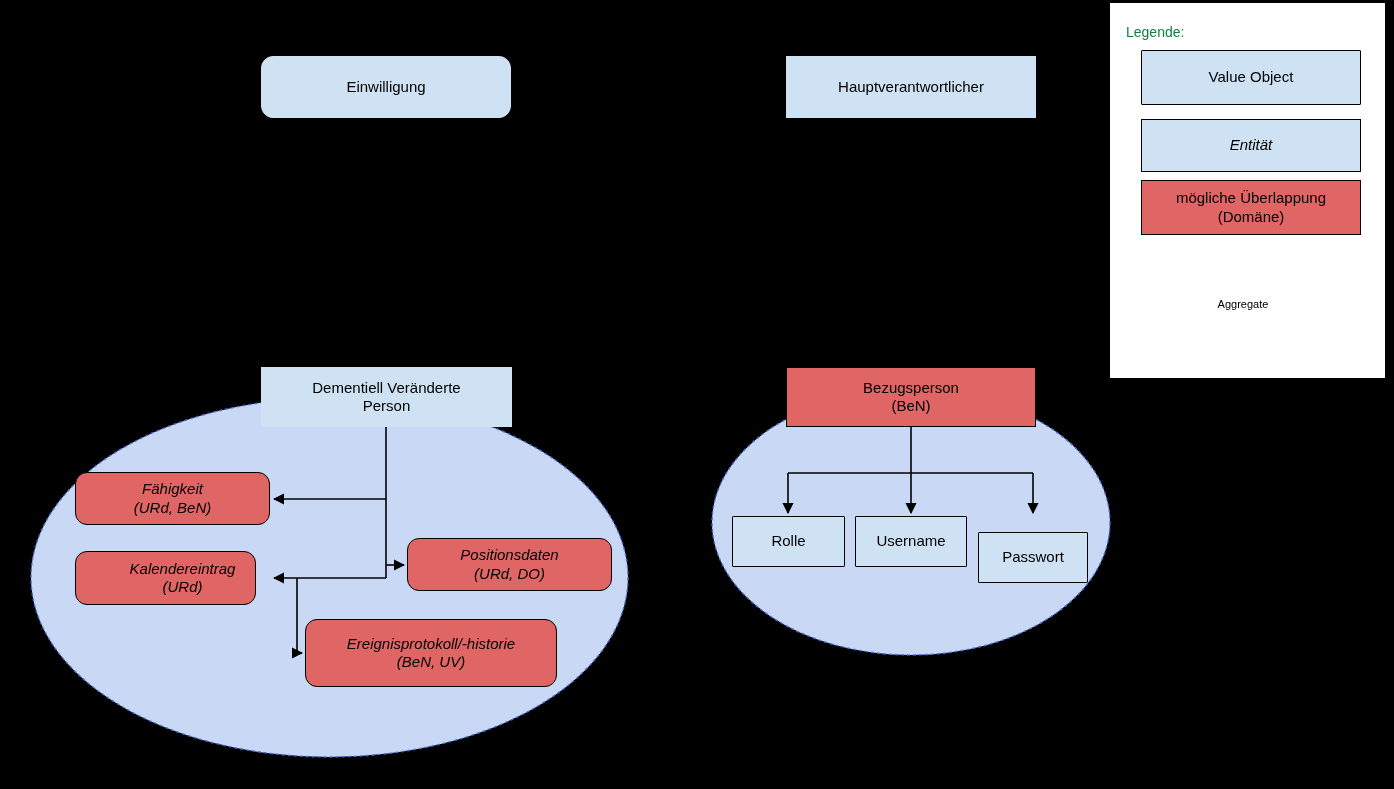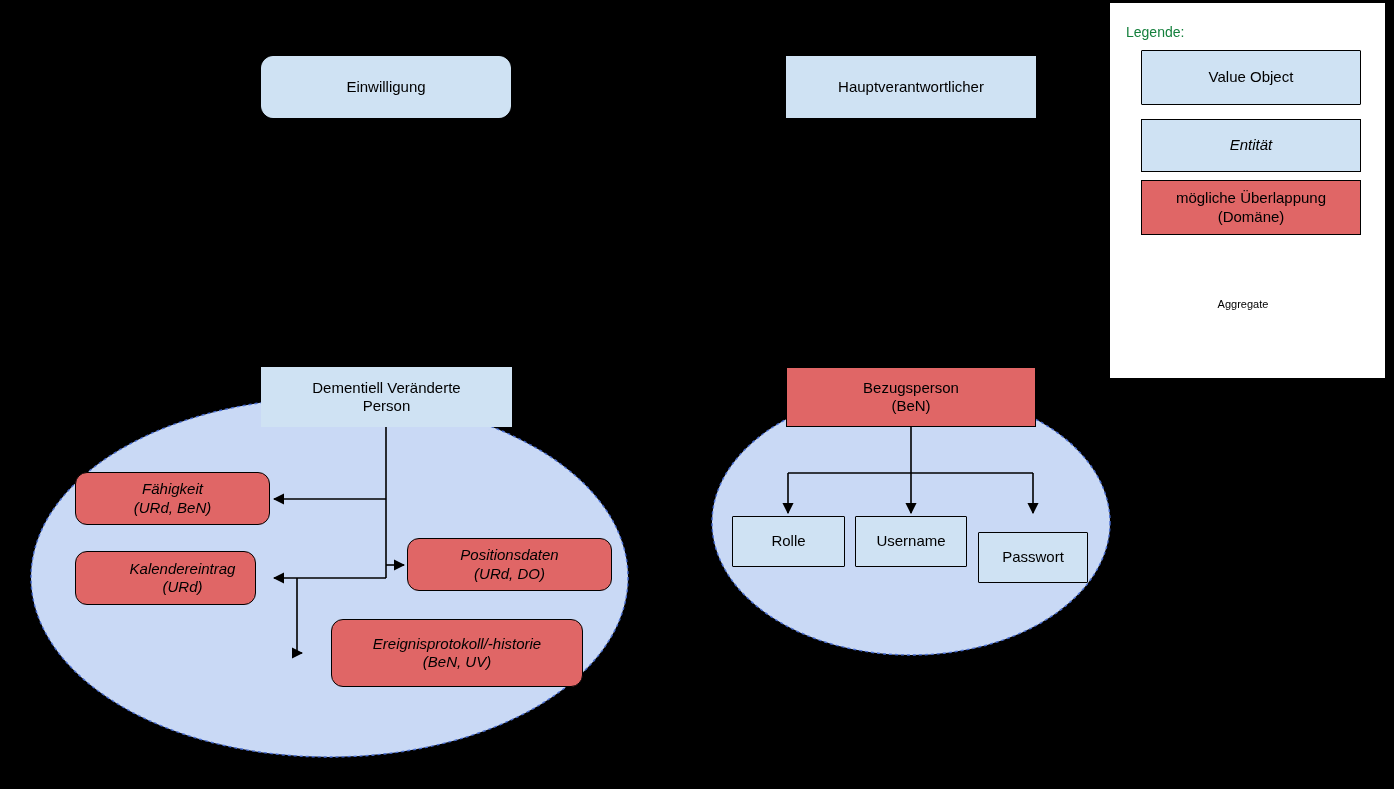--- a/index.html
+++ b/index.html
@@ -143,21 +143,21 @@
 
   <div class="node overlap-round" style="left:75px; top:472px; width:195px; height:53px;">Fähigkeit
 (URd, BeN)</div>
 
   <div class="node overlap-round" style="left:75px; top:551px; width:181px; height:54px;padding-left:40px;">Kalendereintrag
 (URd)</div>
 
   <div class="node overlap-round" style="left:407px; top:538px; width:205px; height:53px;">Positionsdaten
 (URd, DO)</div>
 
-  <div class="node overlap-round" style="left:305px; top:619px; width:252px; height:68px;margin-left:26px;">Ereignisprotokoll/-historie
+  <div class="node overlap-round" style="left:305px; top:619px; width:252px; height:68px;">Ereignisprotokoll/-historie
 (BeN, UV)</div>
 
   <div class="node overlap" style="left:786px; top:367px; width:250px; height:60px;">Bezugsperson
 (BeN)</div>
 
   <div class="node vo" style="left:732px; top:516px; width:113px; height:51px;">Rolle</div>
 
   <div class="node vo" style="left:855px; top:516px; width:112px; height:51px;">Username</div>
 
   <div class="node vo" style="left:978px; top:532px; width:110px; height:51px;">Passwort</div>

